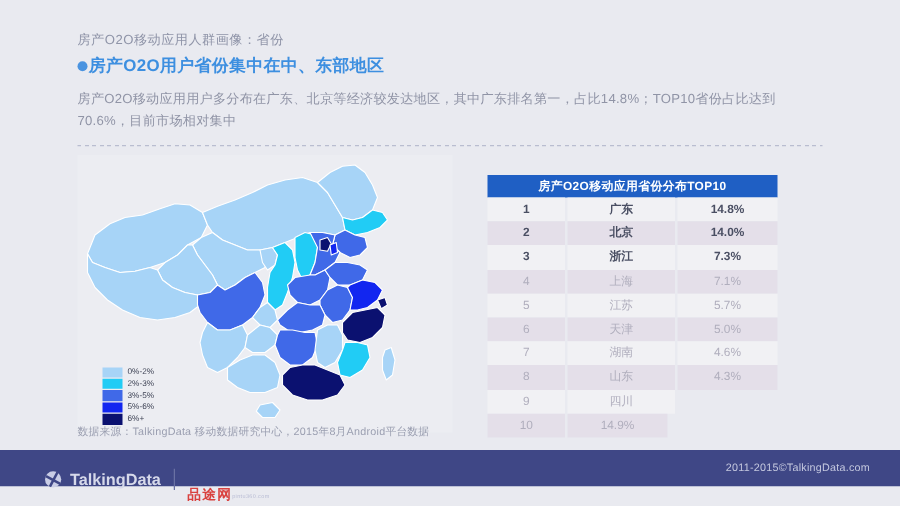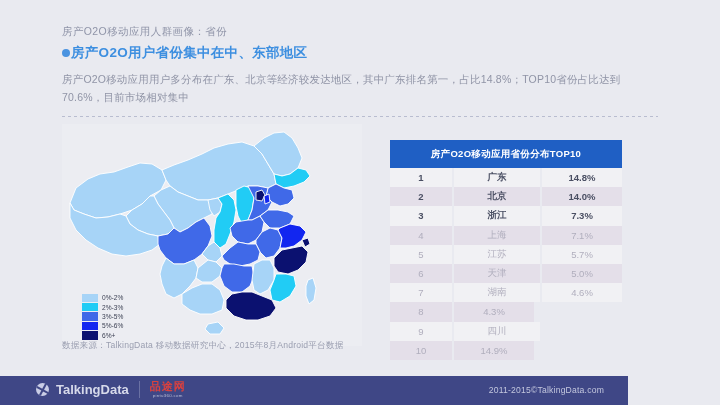--- a/index.html
+++ b/index.html
@@ -46,21 +46,21 @@
   }
   .legend-row{display:flex;align-items:center;height:9.4px;}
   .legend-sw{width:16px;height:8.4px;display:block;flex:none;}
   .legend-tx{font-size:6.6px;color:#3a3f52;margin-left:4px;letter-spacing:0;white-space:nowrap;}
 
   
   .table{
     position:absolute;left:390px;top:140px;width:232px;
   }
   .t-head{
-    height:28px;background:#1f5fc4;color:#ffffff;
+    height:18px;background:#1f5fc4;color:#ffffff;
     font-size:9.5px;font-weight:bold;letter-spacing:.3px;
     display:flex;align-items:center;justify-content:center;
   }
   .t-row{
     display:flex;height:19.2px;align-items:center;
   }
   .t-row .c{
     height:19.2px;display:flex;align-items:center;justify-content:center;
     font-size:9.5px;
   }
@@ -71,35 +71,35 @@
   .t-row.even .c{background:#e4dfe9;}
   .t-row.top  .c{color:#4a4f63;font-weight:bold;}
   .t-row.rest .c{color:#b0aebd;}
 
   
   .source{
     position:absolute;left:62px;top:340px;
     font-size:8.6px;color:#9a9eb0;letter-spacing:.2px;
   }
   .footer{
-    position:absolute;left:0;bottom:0;width:628px;height:29px;background:#3f4786;
+    position:absolute;left:0;bottom:16px;width:720px;height:29px;background:#3f4786;
   }
   .logo-wrap{position:absolute;left:36px;top:5px;display:flex;align-items:center;gap:7px;}
   .logo-mark{width:13px;height:13px;border-radius:50%;background:#c9cde6;position:relative;flex:none;}
   .logo-mark:before{
     content:"";position:absolute;left:5.5px;top:0;width:2px;height:13px;background:#3f4786;
     transform:rotate(28deg);
   }
   .logo-mark:after{
     content:"";position:absolute;left:0;top:5.5px;width:13px;height:2px;background:#3f4786;
     transform:rotate(28deg);
   }
   .logo-text{font-size:13px;font-weight:bold;color:#d6d9ea;letter-spacing:0;}
   .logo-sep{width:1px;height:17px;background:#6a71a3;margin:0 3px;}
-  .pt-logo{display:flex;flex-direction:column;align-items:center;line-height:1;}
+  .pt-logo{display:flex;align-items:center;line-height:1;margin-top:26px;}
   .pt-cn{font-size:11px;font-weight:bold;color:#d9413f;letter-spacing:1px;}
   .pt-url{font-size:4.4px;color:#b9bcd4;letter-spacing:.3px;margin-top:1.5px;}
   .copyright{
     position:absolute;right:24px;top:9px;font-size:8.6px;color:#c3c7de;letter-spacing:.2px;
   }
 </style>
 </head>
 <body>
 
 <div class="slide">
@@ -244,20 +244,21 @@
       <div class="c c-name">天津</div>
       <div class="c c-val">5.0%</div>
     </div>
     <div class="t-row odd rest">
       <div class="c c-rank">7</div>
       <div class="c c-name">湖南</div>
       <div class="c c-val">4.6%</div>
     </div>
     <div class="t-row even rest">
       <div class="c c-rank">8</div>
+      <div class="c c-name">山东</div>
       <div class="c c-val">4.3%</div>
     </div>
     <div class="t-row odd rest">
       <div class="c c-rank">9</div>
       <div class="c c-name">四川</div>
     </div>
     <div class="t-row even rest">
       <div class="c c-rank">10</div>
       <div class="c c-val">14.9%</div>
     </div>

